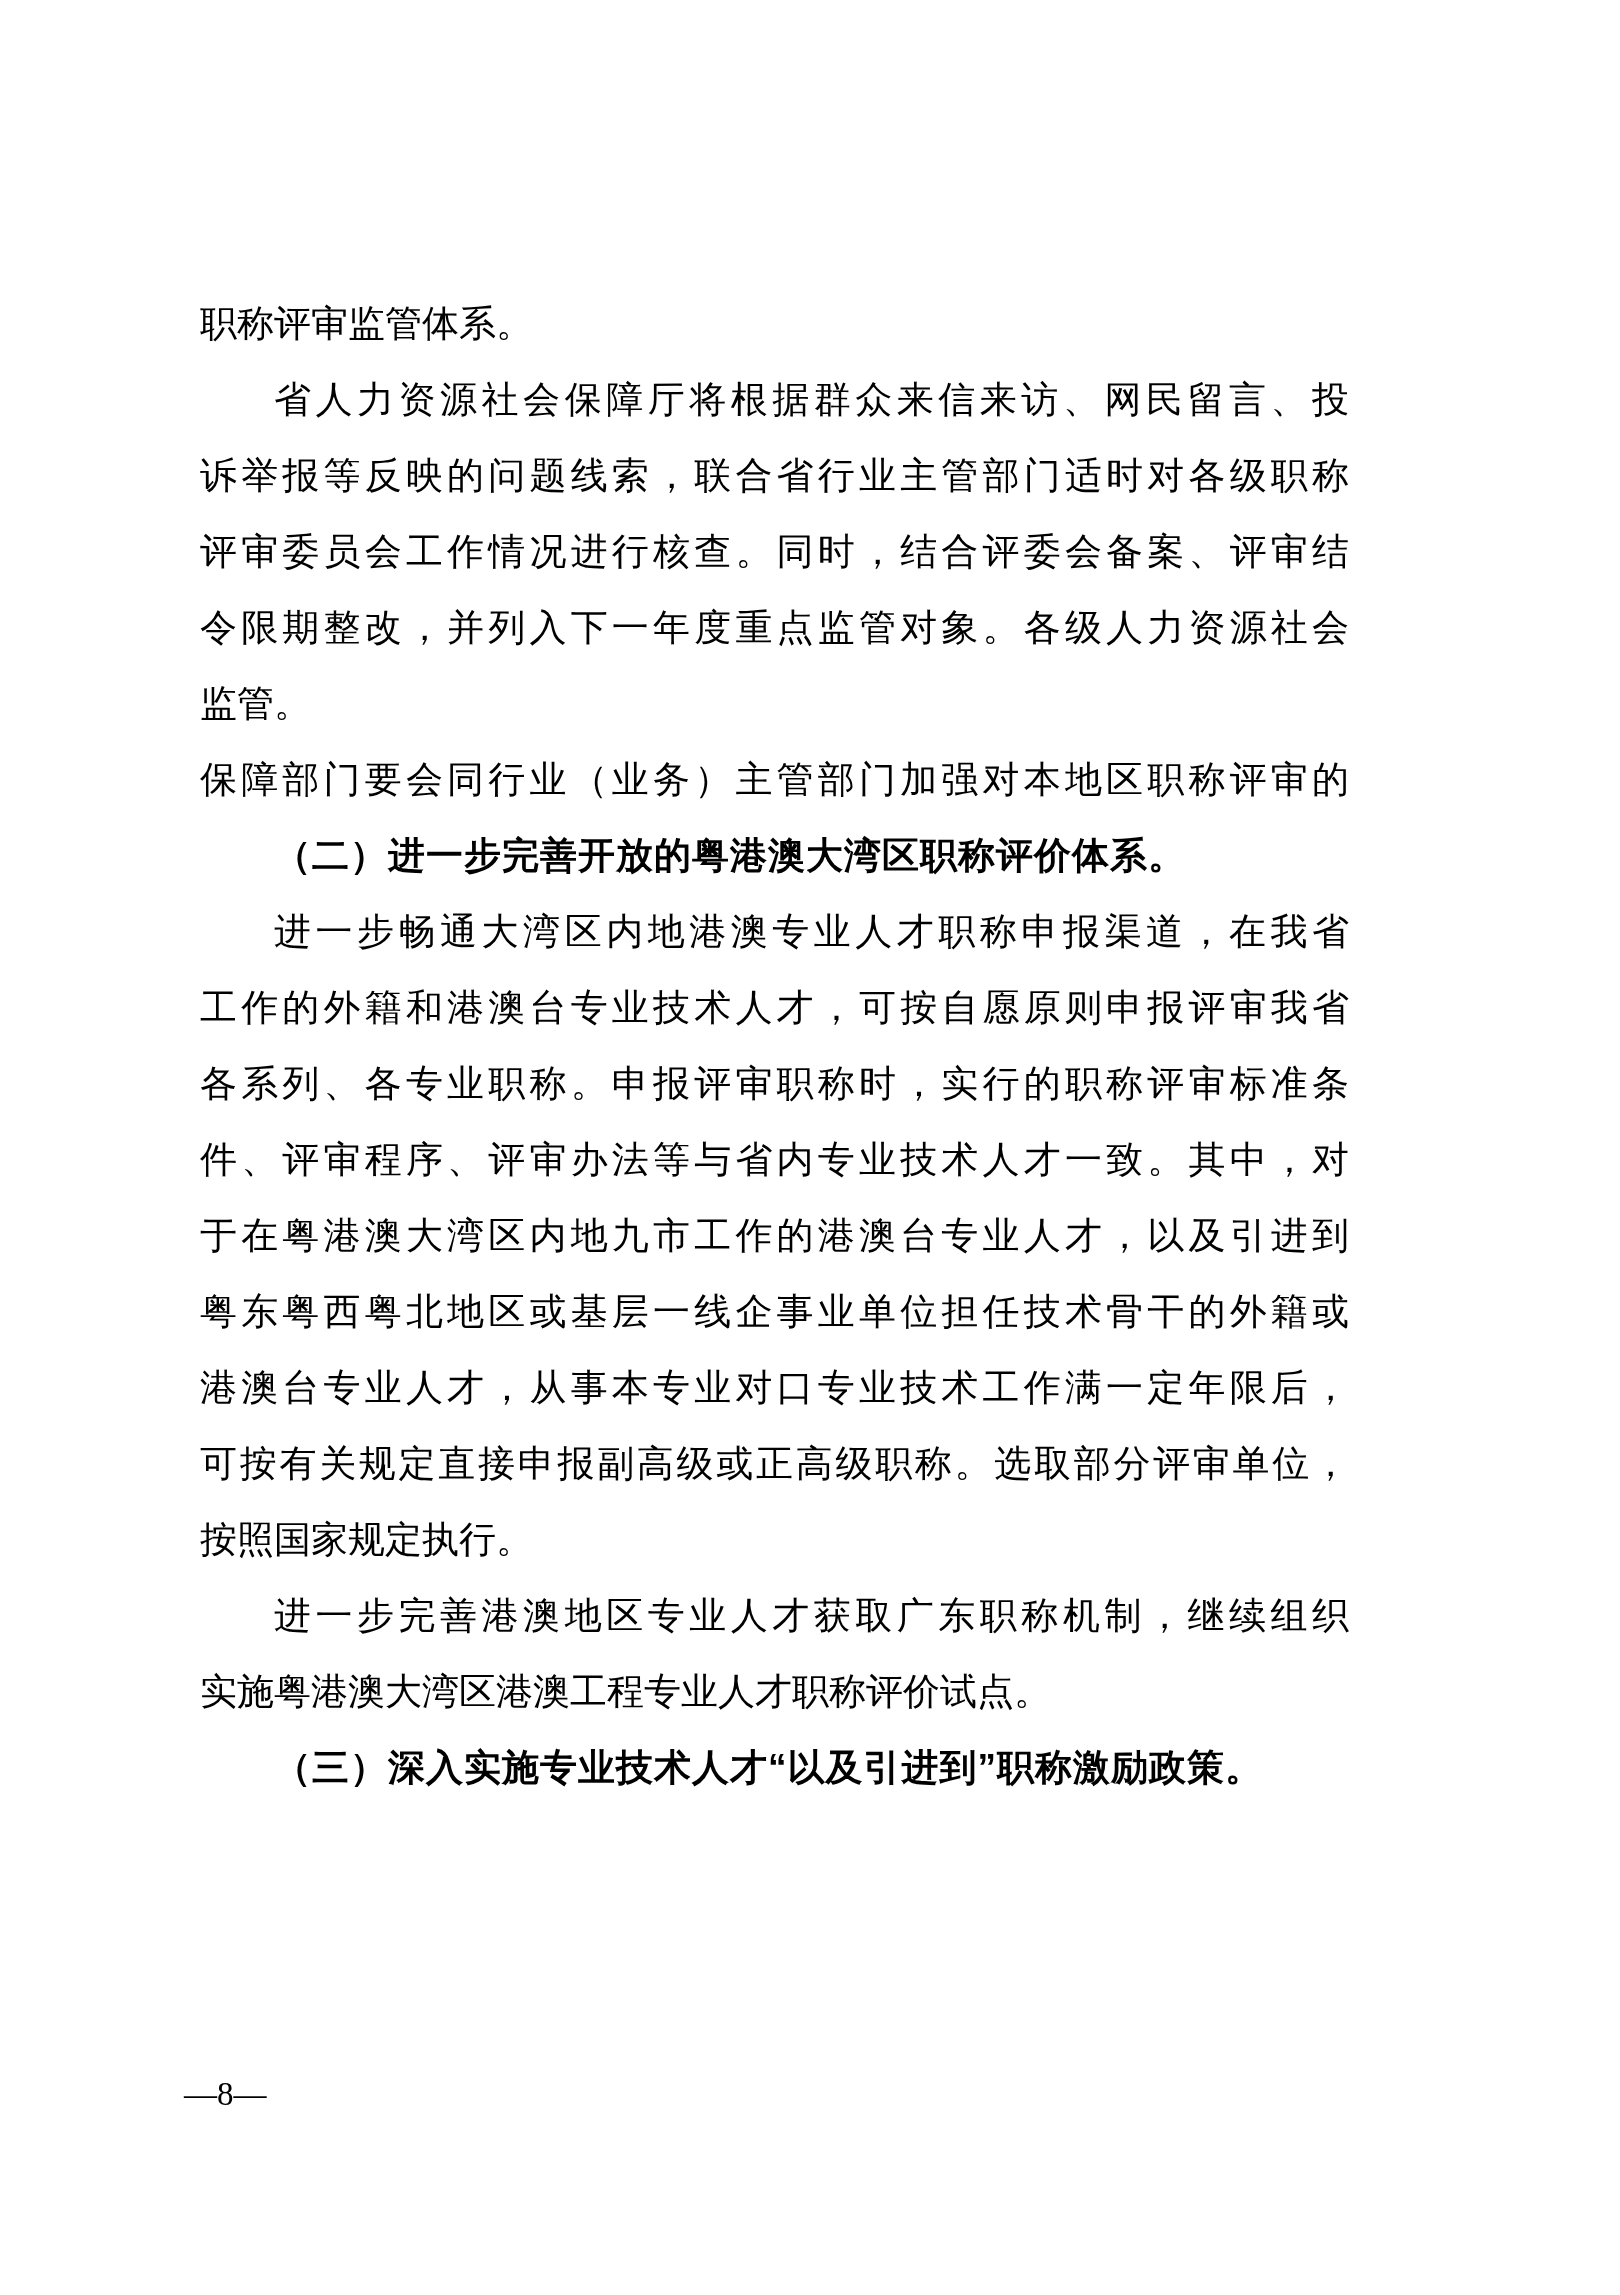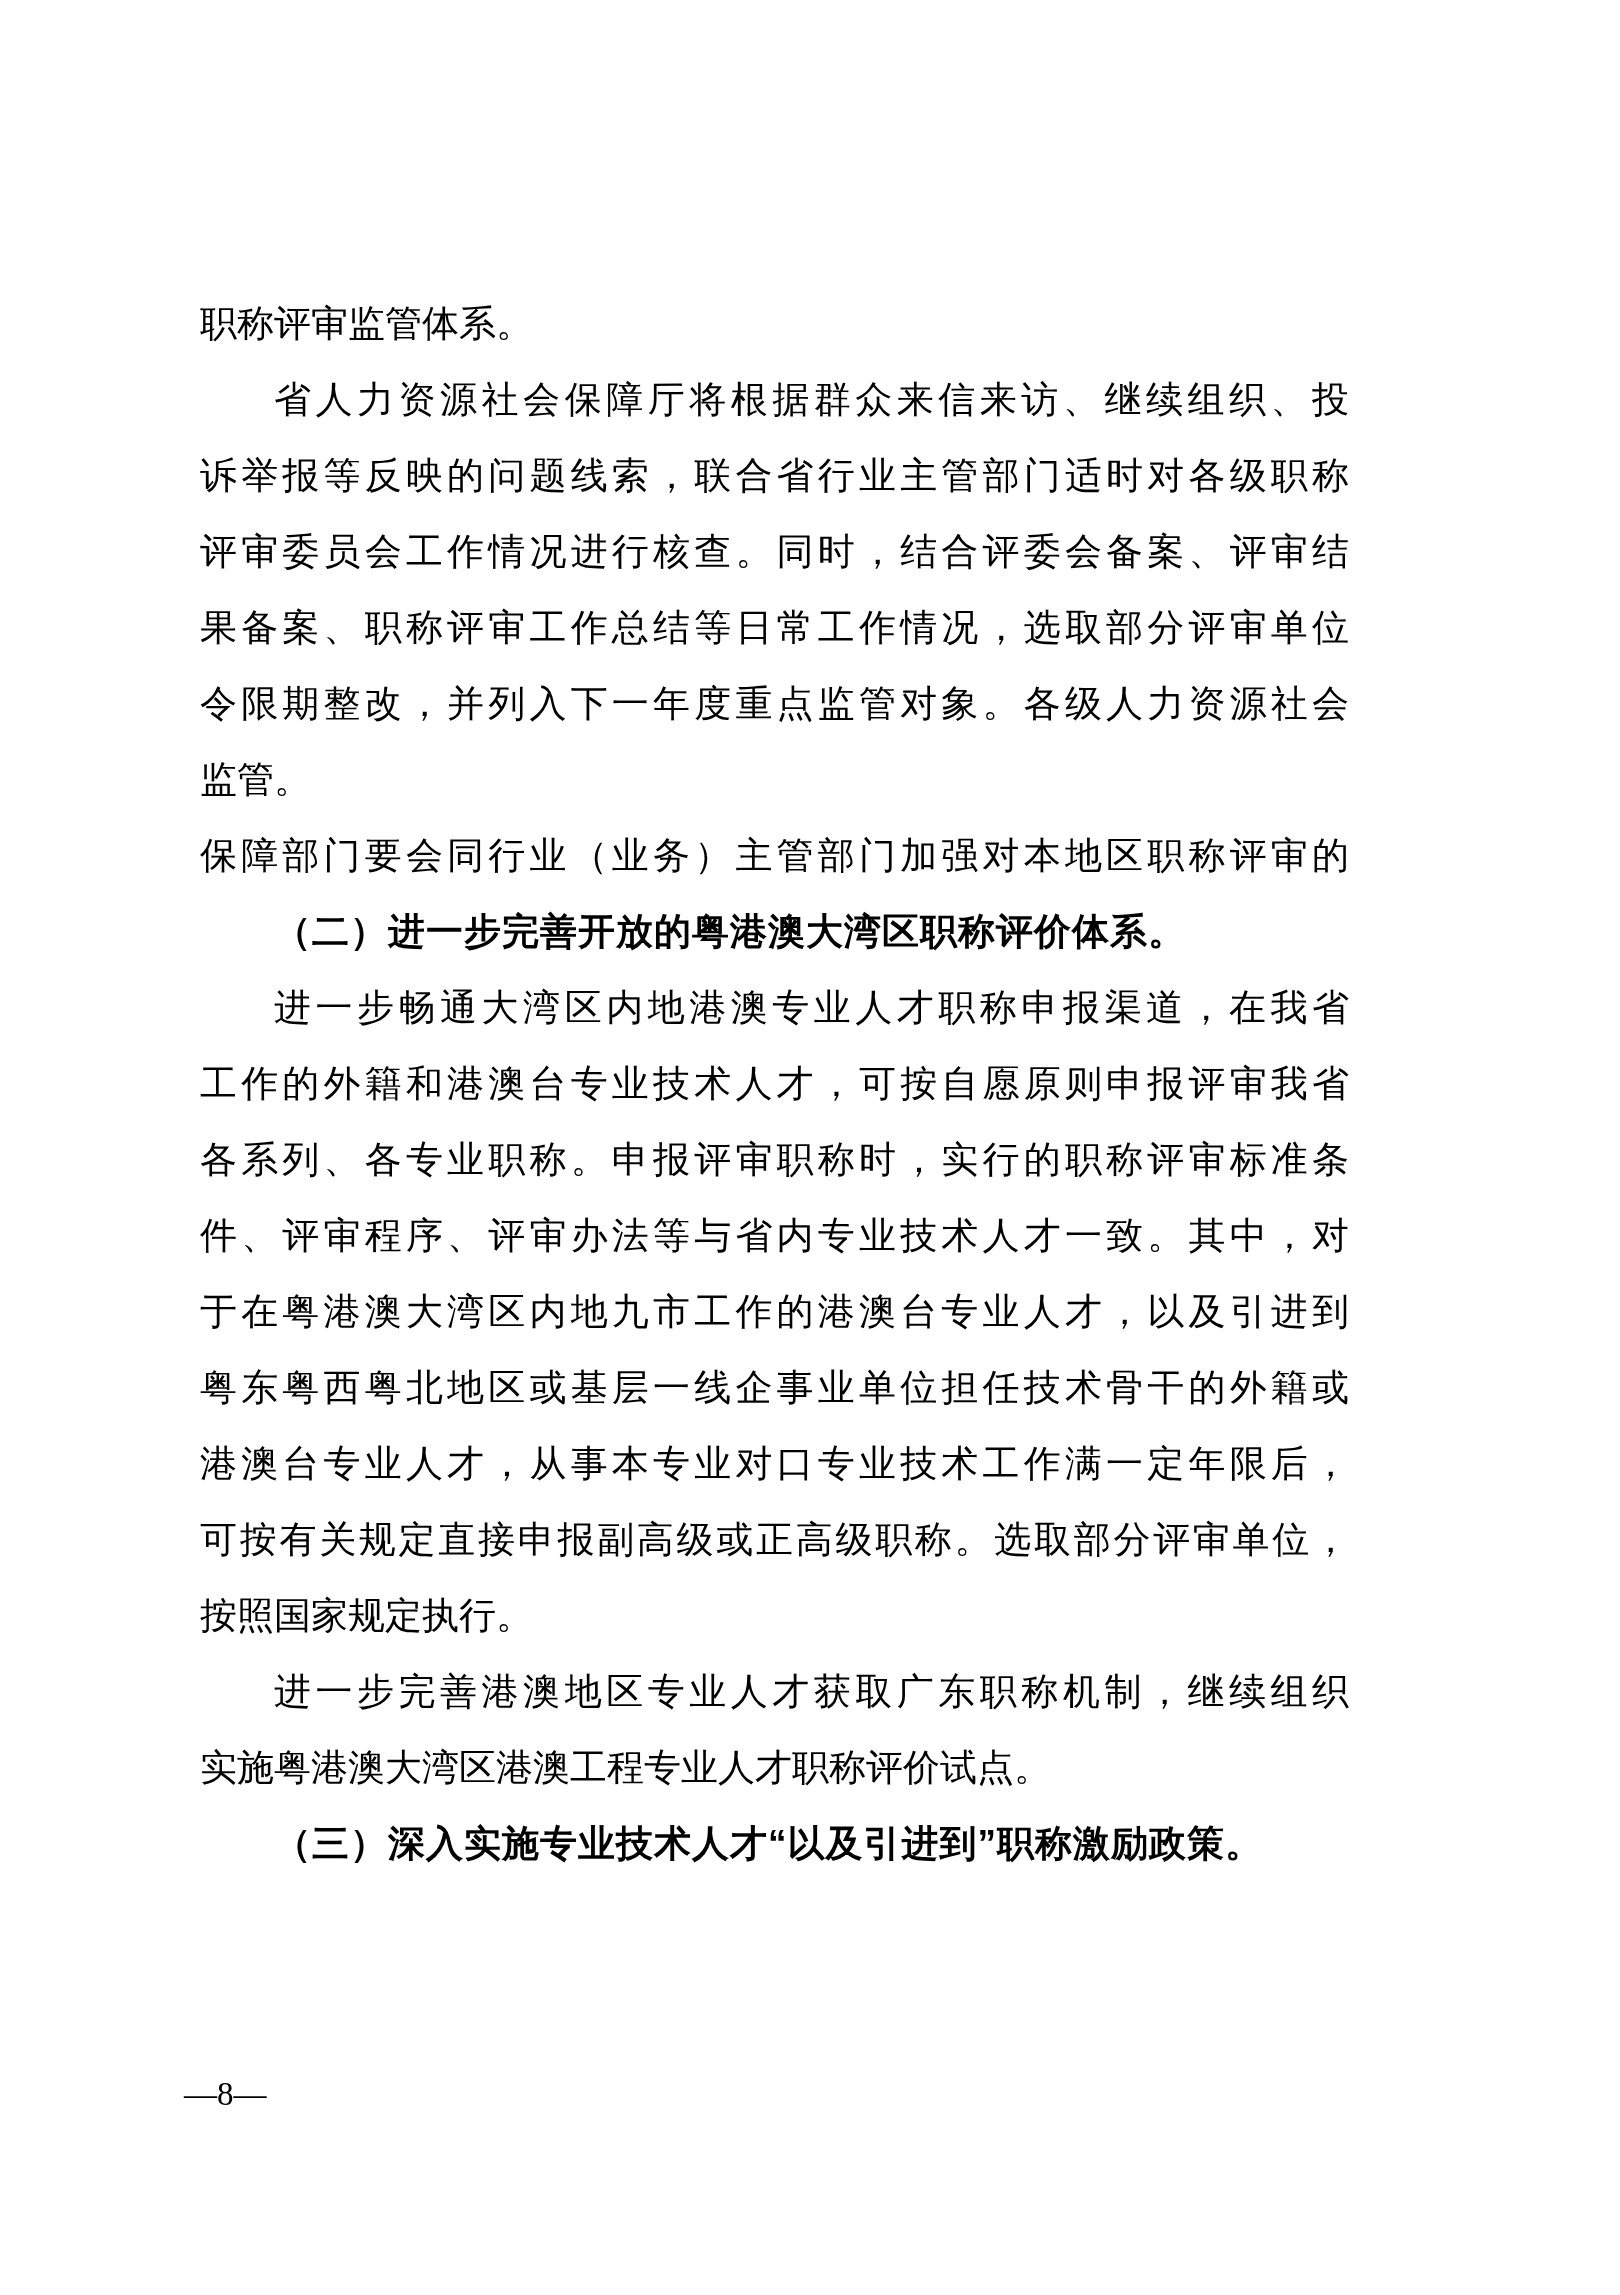--- a/index.html
+++ b/index.html
@@ -55,24 +55,23 @@
     font-family: "Liberation Serif", "DejaVu Serif", serif;
     color: #000000;
   }
 </style>
 </head>
 <body>
 
 <div class="page">
   <main class="doc-body">
     <p class="ln">职称评审监管体系。</p>
-    <p class="ln ind fill">省人力资源社会保障厅将根据群众来信来访、继续组织、投</p>
+    <p class="ln ind fill">省人力资源社会保障厅将根据群众来信来访、网民留言、投</p>
     <p class="ln fill">诉举报等反映的问题线索，联合省行业主管部门适时对各级职称</p>
     <p class="ln fill">评审委员会工作情况进行核查。同时，结合评委会备案、评审结</p>
-    <p class="ln fill">果备案、职称评审工作总结等日常工作情况，选取部分评审单位</p>
     <p class="ln fill">令限期整改，并列入下一年度重点监管对象。各级人力资源社会</p>
     <p class="ln">监管。</p>
     <p class="ln fill">保障部门要会同行业（业务）主管部门加强对本地区职称评审的</p>
     <p class="ln ind hd">（二）进一步完善开放的粤港澳大湾区职称评价体系。</p>
     <p class="ln ind fill">进一步畅通大湾区内地港澳专业人才职称申报渠道，在我省</p>
     <p class="ln fill">工作的外籍和港澳台专业技术人才，可按自愿原则申报评审我省</p>
     <p class="ln fill">各系列、各专业职称。申报评审职称时，实行的职称评审标准条</p>
     <p class="ln fill">件、评审程序、评审办法等与省内专业技术人才一致。其中，对</p>
     <p class="ln fill">于在粤港澳大湾区内地九市工作的港澳台专业人才，以及引进到</p>
     <p class="ln fill">粤东粤西粤北地区或基层一线企事业单位担任技术骨干的外籍或</p>

